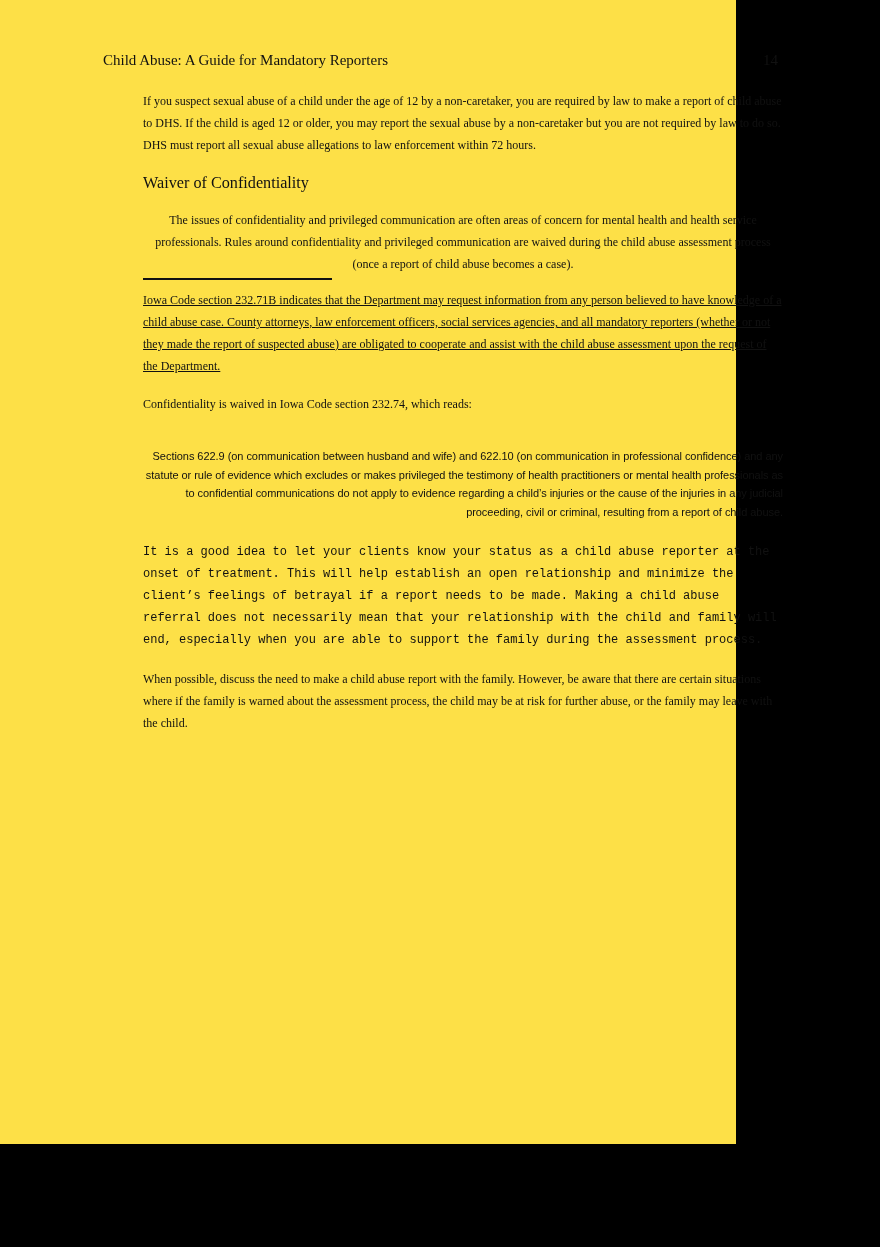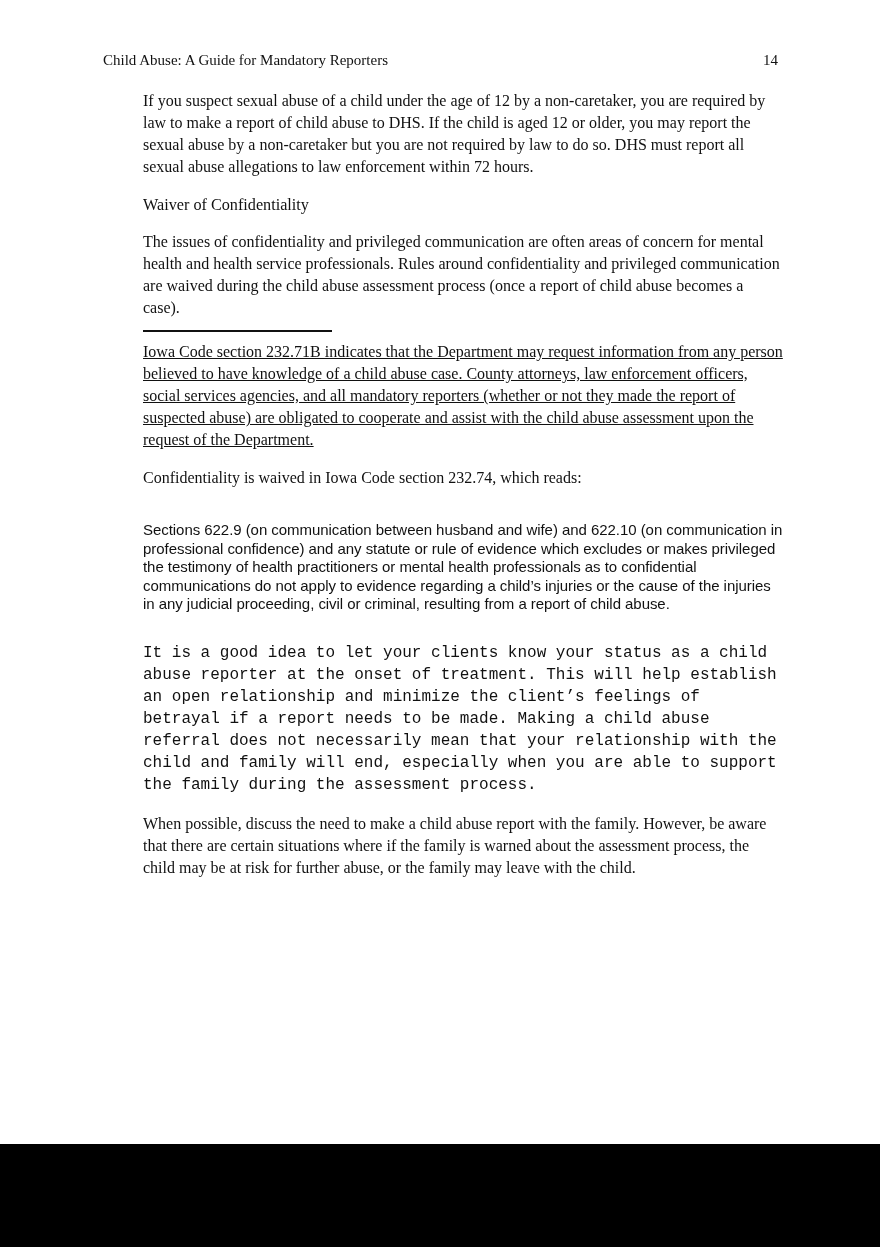--- a/index.html
+++ b/index.html
@@ -6,23 +6,23 @@
     body {
       width: 880px;
       height: 1247px;
       background: #000000;
       position: relative;
       overflow: hidden;
     }
     .page {
       position: absolute;
       left: 0; top: 0;
-      width: 880px;
+      width: 736px;
       height: 1144px;
-      background: #ffffff;
+      background: #fde047;
       color: #111111;
       font-family: "Liberation Serif", "DejaVu Serif", serif;
     }
     .header {
       position: absolute;
       left: 103px;
       top: 51px;
       width: 675px;
       font-size: 15px;
       line-height: 18px;
@@ -30,45 +30,46 @@
       justify-content: space-between;
     }
     .body {
       position: absolute;
       left: 143px;
       top: 90px;
       width: 640px;
     }
     p {
       margin: 0;
-      font-size: 16px;
+      font-size: 12px;
       line-height: 22px;
     }
     .p1 { margin-bottom: 16px; }
     h3 {
       margin: 0 0 15px 0;
       font-size: 16.2px;
       line-height: 22px;
       font-weight: normal;
     }
-    .p2 { margin-bottom: 11px; }
+    .p2 { margin-bottom: 3px; text-align: center; }
     .rule {
       width: 189px;
       height: 0;
       border-top: 2px solid #111111;
       margin-bottom: 9px;
     }
     .p3 { margin-bottom: 16px; text-decoration: underline; }
     .p4 { margin-bottom: 32px; }
     .quote {
       font-family: "Liberation Sans", "DejaVu Sans", sans-serif;
-      font-size: 15px;
+      font-size: 11px;
       line-height: 18.5px;
-      margin-bottom: 28px;
+      margin-bottom: 20px;
       letter-spacing: -0.05px;
+      text-align: right;
     }
     .p5 { margin-bottom: 17px; }
     .p6 { margin-bottom: 17px; font-family: Liberation Mono, monospace; }
   </style>
 </head>
 <body>
 
 <div class="page">
   <div class="header">
     <span>Child Abuse:  A Guide for Mandatory Reporters</span>

